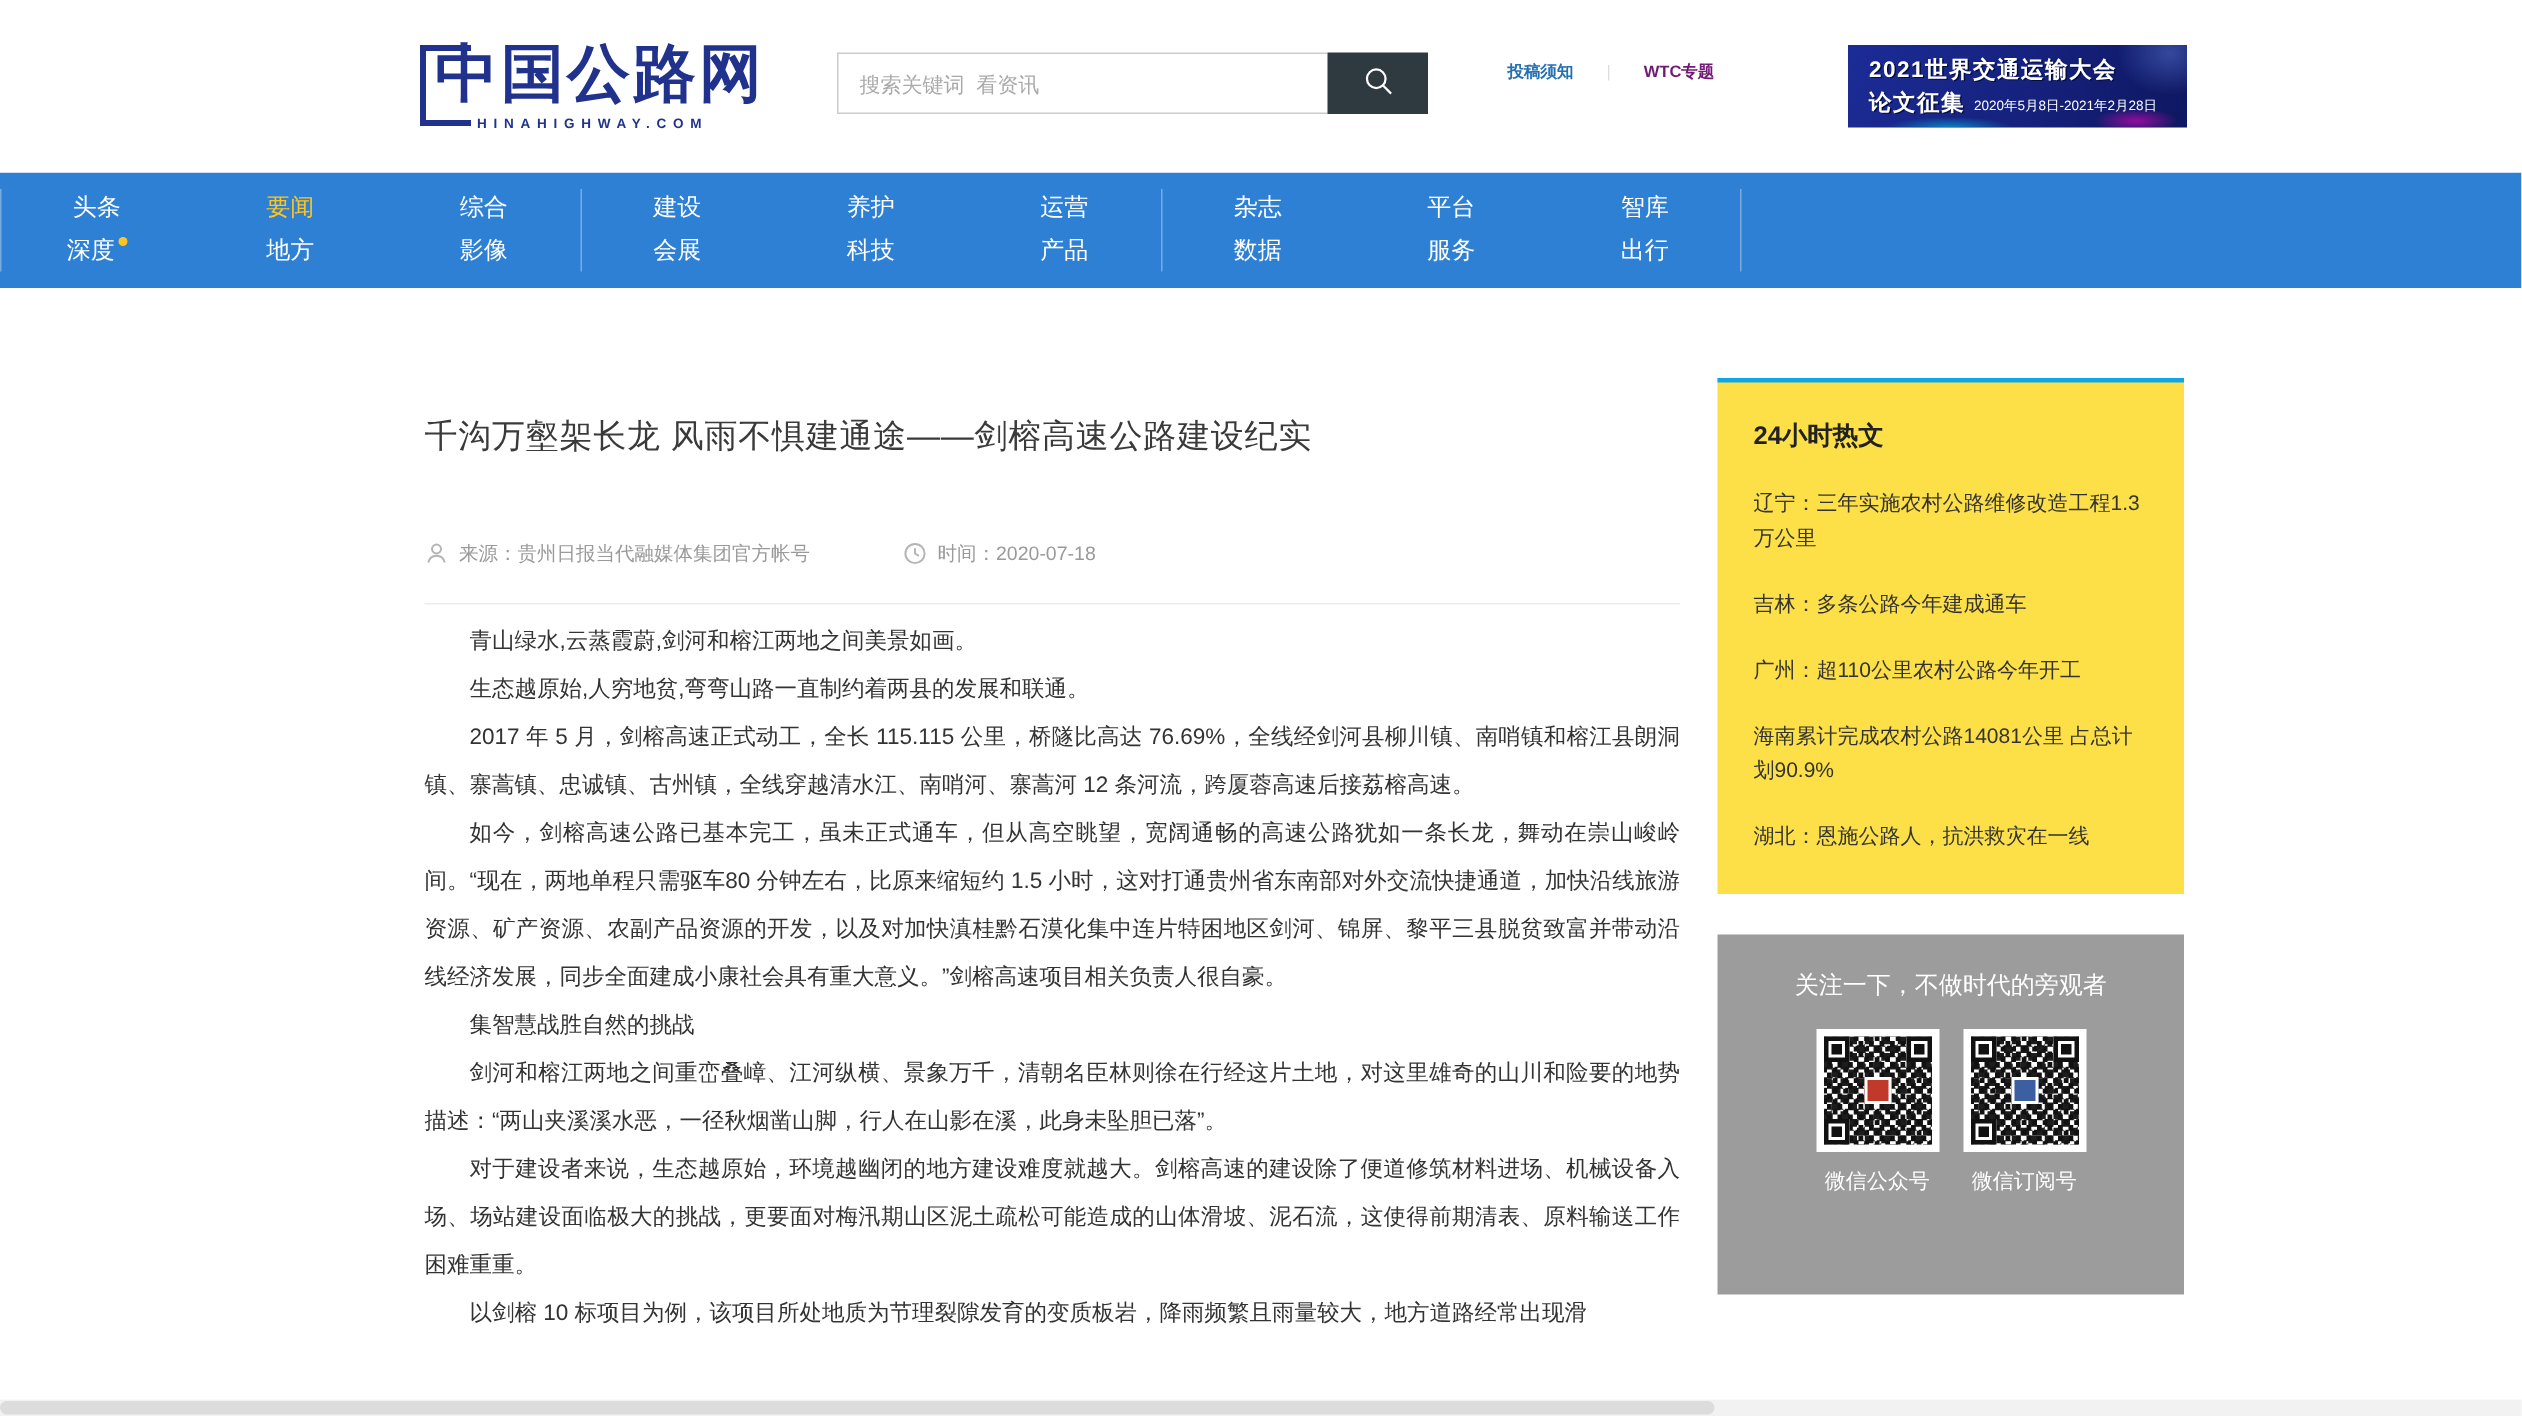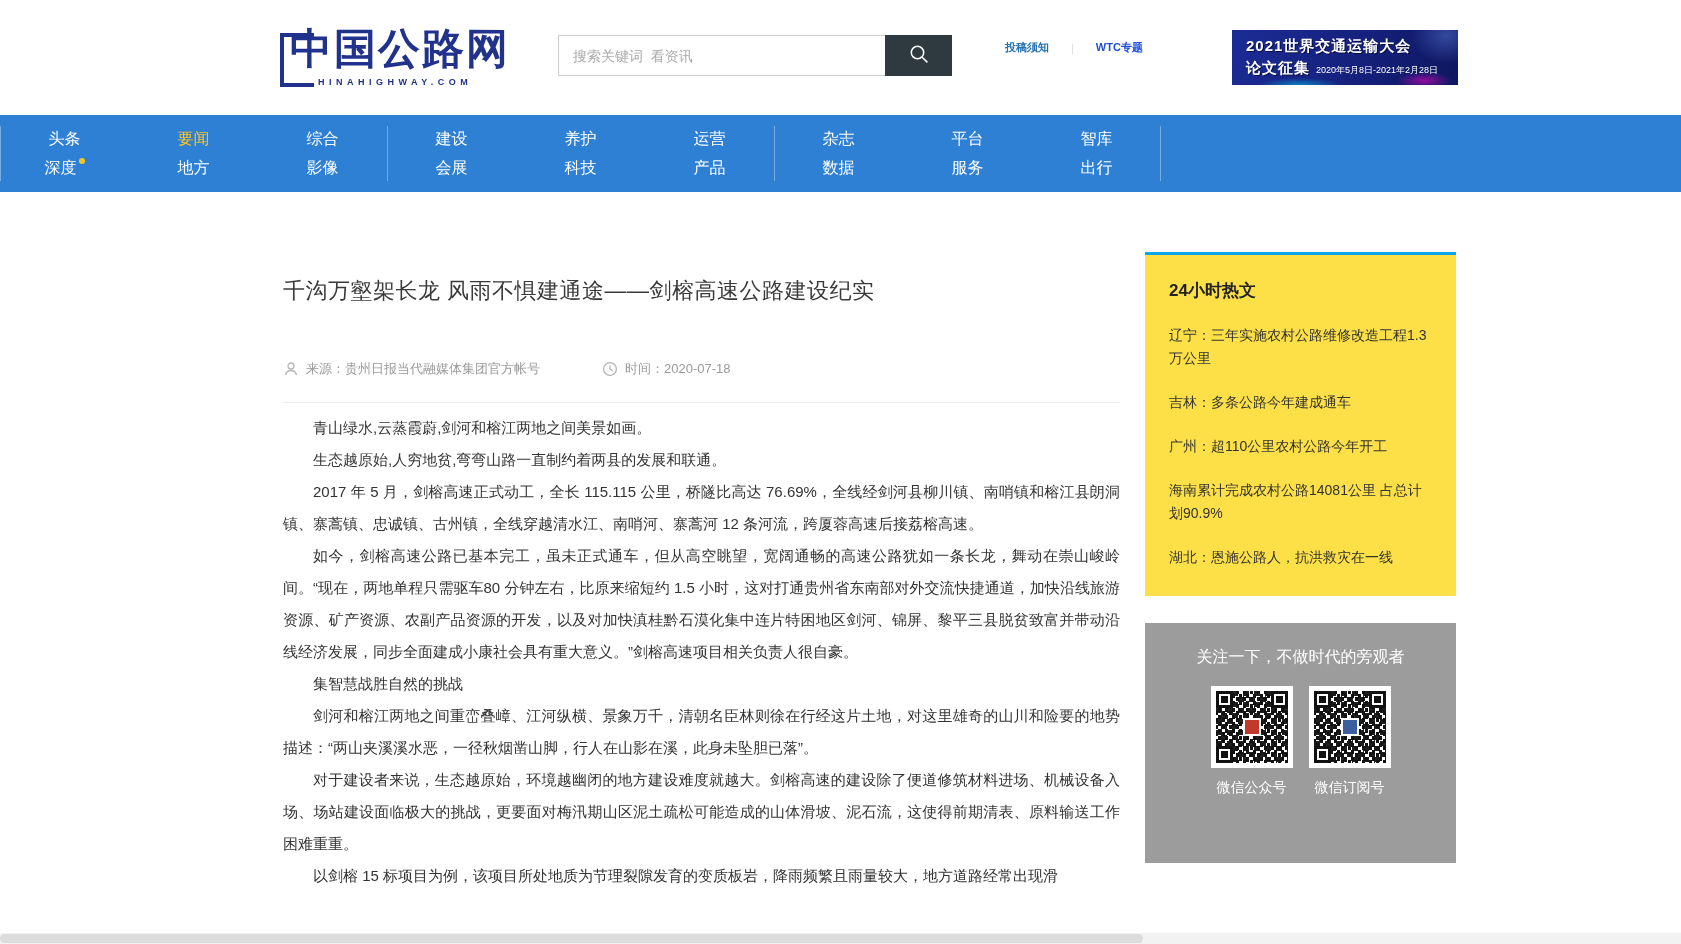--- a/index.html
+++ b/index.html
@@ -2,37 +2,37 @@
 <html><head>
 <meta charset="utf-8">
 <style>
   * { margin:0; padding:0; box-sizing:border-box; }
   html,body { width:1681px; height:944px; overflow:hidden; background:#fff;
     font-family:"Liberation Sans","DejaVu Sans",sans-serif; }
 
   
   .topbar { position:relative; width:100%; height:115px; background:#fff; }
 
-  .logo { position:absolute; left:280px; top:24px; display:flex; align-items:flex-end; cursor:pointer; }
+  .logo { position:absolute; left:280px; top:24px; display:flex; align-items:flex-start; cursor:pointer; }
   .logo-bracket { width:34px; height:54px; border:4px solid #20328c; border-right:none; margin:6px -24px 0 0; }
   .logo-text { display:flex; flex-direction:column; }
   .logo-title { font-size:42px; font-weight:bold; color:#20328c; letter-spacing:2px; line-height:50px; white-space:nowrap; }
   .logo-sub { font-size:9px; font-weight:bold; color:#20328c; letter-spacing:4.5px; margin:3px 0 0 28px; }
 
   .searchbox { position:absolute; left:558px; top:35px; display:flex; }
   .search-input { width:327px; height:41px; border:1px solid #ccc; border-right:none; outline:none;
      font-size:14px; color:#333; padding:0 14px; }
   .search-input::placeholder { color:#aaa; }
   .search-btn { width:67px; height:41px; background:#2f3a40; border:none; cursor:pointer;
      display:flex; align-items:center; justify-content:center; }
 
   .toplinks { position:absolute; left:1005px; top:40px; display:flex; align-items:center; font-size:11px; font-weight:bold; }
   .link-submit { color:#2470b3; text-decoration:none; cursor:pointer; }
   .link-sep { color:#ddd; margin:0 22px; font-weight:normal; }
-  .link-wtc { color:#1d4ed8; text-decoration:none; cursor:pointer; }
+  .link-wtc { color:#701a75; text-decoration:none; cursor:pointer; }
 
   .banner { position:absolute; left:1232px; top:30px; width:226px; height:55px; cursor:pointer; overflow:hidden;
      background:linear-gradient(110deg,#1c2c96 0%,#15217c 55%,#0e1760 100%); color:#fff; padding:7px 0 0 14px; }
   .banner-art { position:absolute; inset:0; pointer-events:none;
      background:
        radial-gradient(40px 12px at 85% 92%, rgba(255,0,200,.55), transparent 70%),
        radial-gradient(60px 10px at 30% 100%, rgba(0,220,255,.5), transparent 70%),
        radial-gradient(50px 40px at 95% 10%, rgba(120,160,255,.35), transparent 70%); }
   .banner-l1 { font-size:15px; font-weight:bold; letter-spacing:1px; text-shadow:1px 1px 0 #050d40; white-space:nowrap; }
   .banner-l2 { display:flex; align-items:baseline; margin-top:3px; }
@@ -202,21 +202,21 @@
     <hr class="divider">
 
     <div class="body-text">
       <p>青山绿水,云蒸霞蔚,剑河和榕江两地之间美景如画。</p>
       <p>生态越原始,人穷地贫,弯弯山路一直制约着两县的发展和联通。</p>
       <p>2017 年 5 月，剑榕高速正式动工，全长 115.115 公里，桥隧比高达 76.69%，全线经剑河县柳川镇、南哨镇和榕江县朗洞镇、寨蒿镇、忠诚镇、古州镇，全线穿越清水江、南哨河、寨蒿河 12 条河流，跨厦蓉高速后接荔榕高速。</p>
       <p>如今，剑榕高速公路已基本完工，虽未正式通车，但从高空眺望，宽阔通畅的高速公路犹如一条长龙，舞动在崇山峻岭间。“现在，两地单程只需驱车80 分钟左右，比原来缩短约 1.5 小时，这对打通贵州省东南部对外交流快捷通道，加快沿线旅游资源、矿产资源、农副产品资源的开发，以及对加快滇桂黔石漠化集中连片特困地区剑河、锦屏、黎平三县脱贫致富并带动沿线经济发展，同步全面建成小康社会具有重大意义。”剑榕高速项目相关负责人很自豪。</p>
       <p>集智慧战胜自然的挑战</p>
       <p>剑河和榕江两地之间重峦叠嶂、江河纵横、景象万千，清朝名臣林则徐在行经这片土地，对这里雄奇的山川和险要的地势描述：“两山夹溪溪水恶，一径秋烟凿山脚，行人在山影在溪，此身未坠胆已落”。</p>
       <p>对于建设者来说，生态越原始，环境越幽闭的地方建设难度就越大。剑榕高速的建设除了便道修筑材料进场、机械设备入场、场站建设面临极大的挑战，更要面对梅汛期山区泥土疏松可能造成的山体滑坡、泥石流，这使得前期清表、原料输送工作困难重重。</p>
-      <p>以剑榕 15 标项目为例，该项目所处地质为节理裂隙发育的变质板岩，降雨频繁且雨量较大，地方道路经常出现滑</p>
+      <p>以剑榕 10 标项目为例，该项目所处地质为节理裂隙发育的变质板岩，降雨频繁且雨量较大，地方道路经常出现滑</p>
     </div>
   </main>
 
   <aside class="sidebar">
 
     <section class="hot-panel">
       <h2 class="hot-title">24小时热文</h2>
       <ul class="hot-list">
         <li>辽宁：三年实施农村公路维修改造工程1.3万公里</li>
         <li>吉林：多条公路今年建成通车</li>

